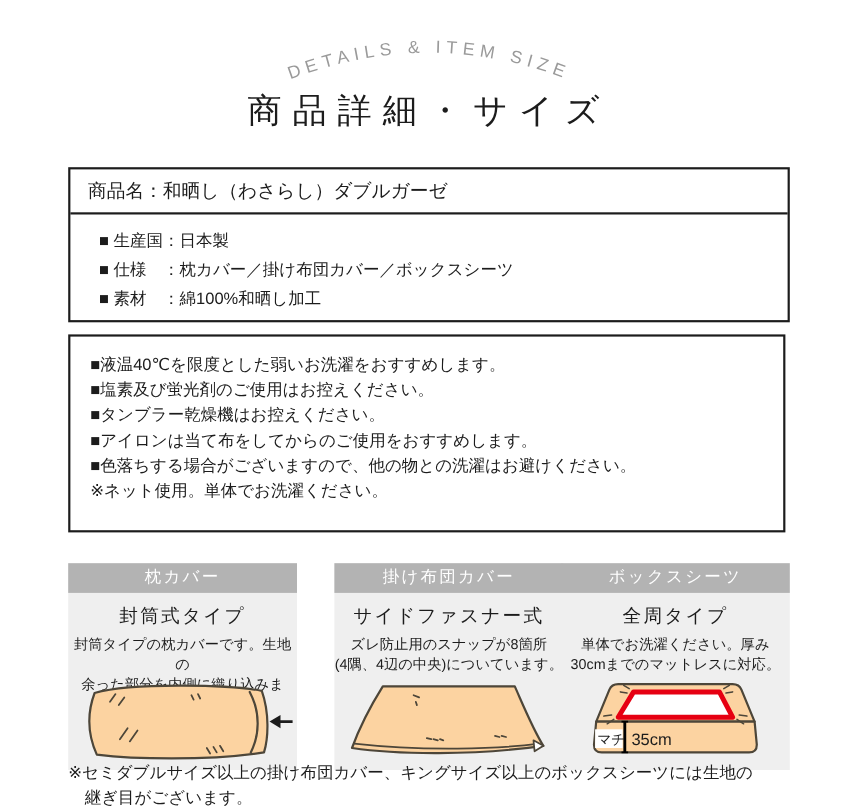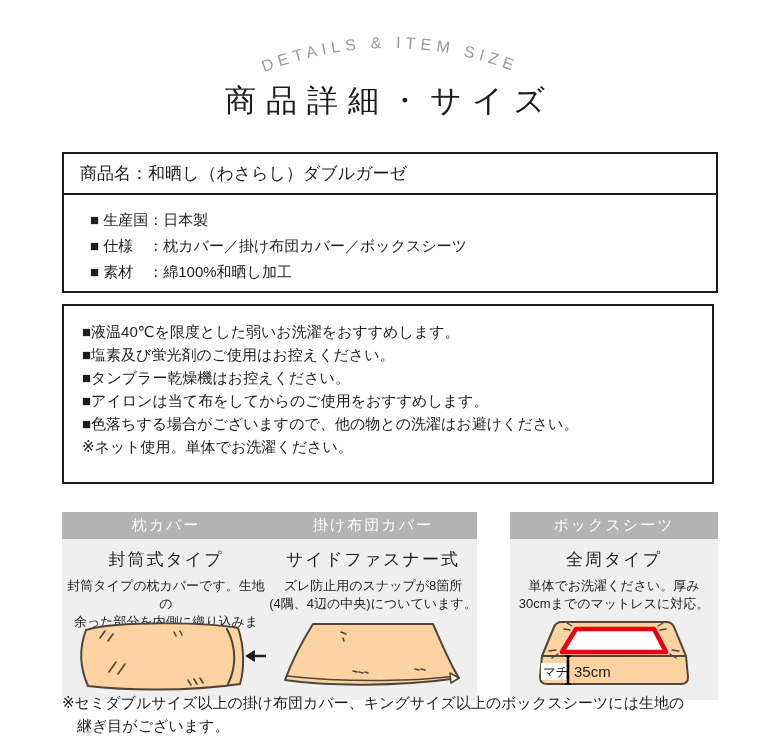--- a/index.html
+++ b/index.html
@@ -45,21 +45,21 @@
     border:2px solid #1c1c1c;background:#fff;
     padding:14px 0 0 18px;box-sizing:border-box;
   }
   .care-box .care-line{font-size:15px;line-height:23px;white-space:nowrap;}
   
   .col{
     position:absolute;top:480px;width:208px;height:188px;
     background:#efefef;
     margin-top:32px;
   }
-  .col-1{left:62px;} .col-2{left:269px;} .col-3{left:510px;}
+  .col-1{left:62px;} .col-2{left:304px;} .col-3{left:510px;}
   .col-header{
     height:27px;line-height:27px;background:#b3b3b3;color:#ffffff;
     text-align:center;font-size:15px;letter-spacing:2px;
     font-family:"Liberation Serif","DejaVu Serif",serif;
   }
   .col-subtitle{
     margin-top:9px;text-align:center;font-size:17px;letter-spacing:2px;
     font-family:"Liberation Serif","DejaVu Serif",serif;color:#1c1c1c;
   }
   .col-desc{margin-top:6px;text-align:center;font-size:13px;line-height:18px;color:#1c1c1c;}

